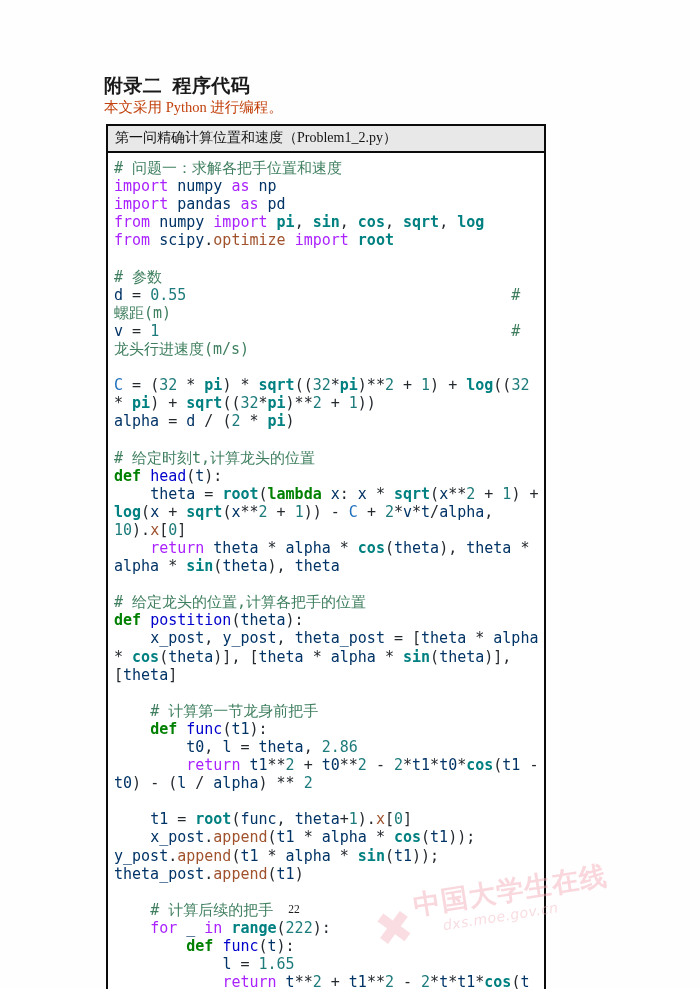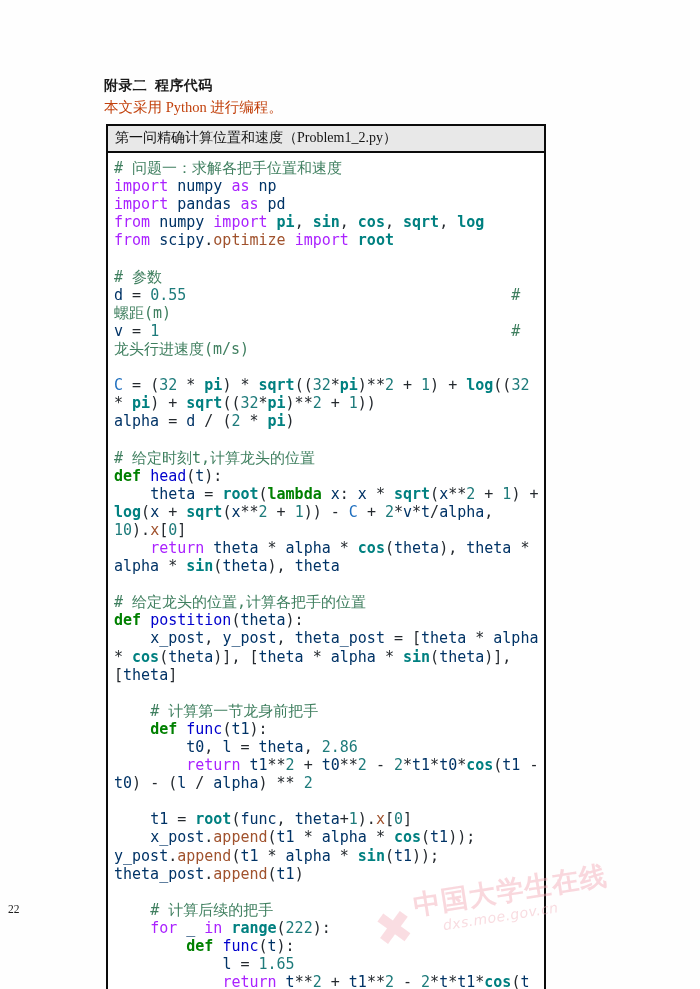--- a/index.html
+++ b/index.html
@@ -24,21 +24,21 @@
   
   .heading-block {
     position: absolute;
     left: 104px;
     top: 76px;
     width: 500px;
   }
   .appendix-title {
     font-family: "Liberation Serif", "DejaVu Serif", serif;
     font-weight: bold;
-    font-size: 14px;
+    font-size: 19px;
     color: #1a1a1a;
     letter-spacing: 0.4px;
     line-height: 20px;
     margin: 0;
     white-space: pre;
   }
   .intro-line {
     font-family: "Liberation Serif", "DejaVu Serif", serif;
     font-size: 14.5px;
     color: #c2410c;
@@ -96,24 +96,24 @@
   .cst{ color: #1f6fbf; }            
   .op { color: #24292e; }            
   .at { color: #a0522d; }            
 
   
   .page-number {
     position: absolute;
     left: 0;
     top: 903px;
     width: 588px;
+    text-align: center;
     font-family: "Liberation Serif", "DejaVu Serif", serif;
     font-size: 11.5px;
     color: #1c1c1c;
-    margin-left: 8px;
   }
 
   
   .watermark {
     position: absolute;
     left: 370px;
     top: 855px;
     width: 250px;
     height: 95px;
     pointer-events: none;

